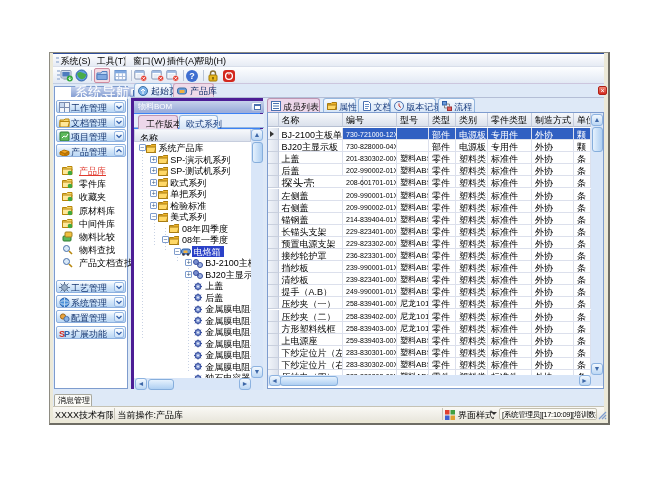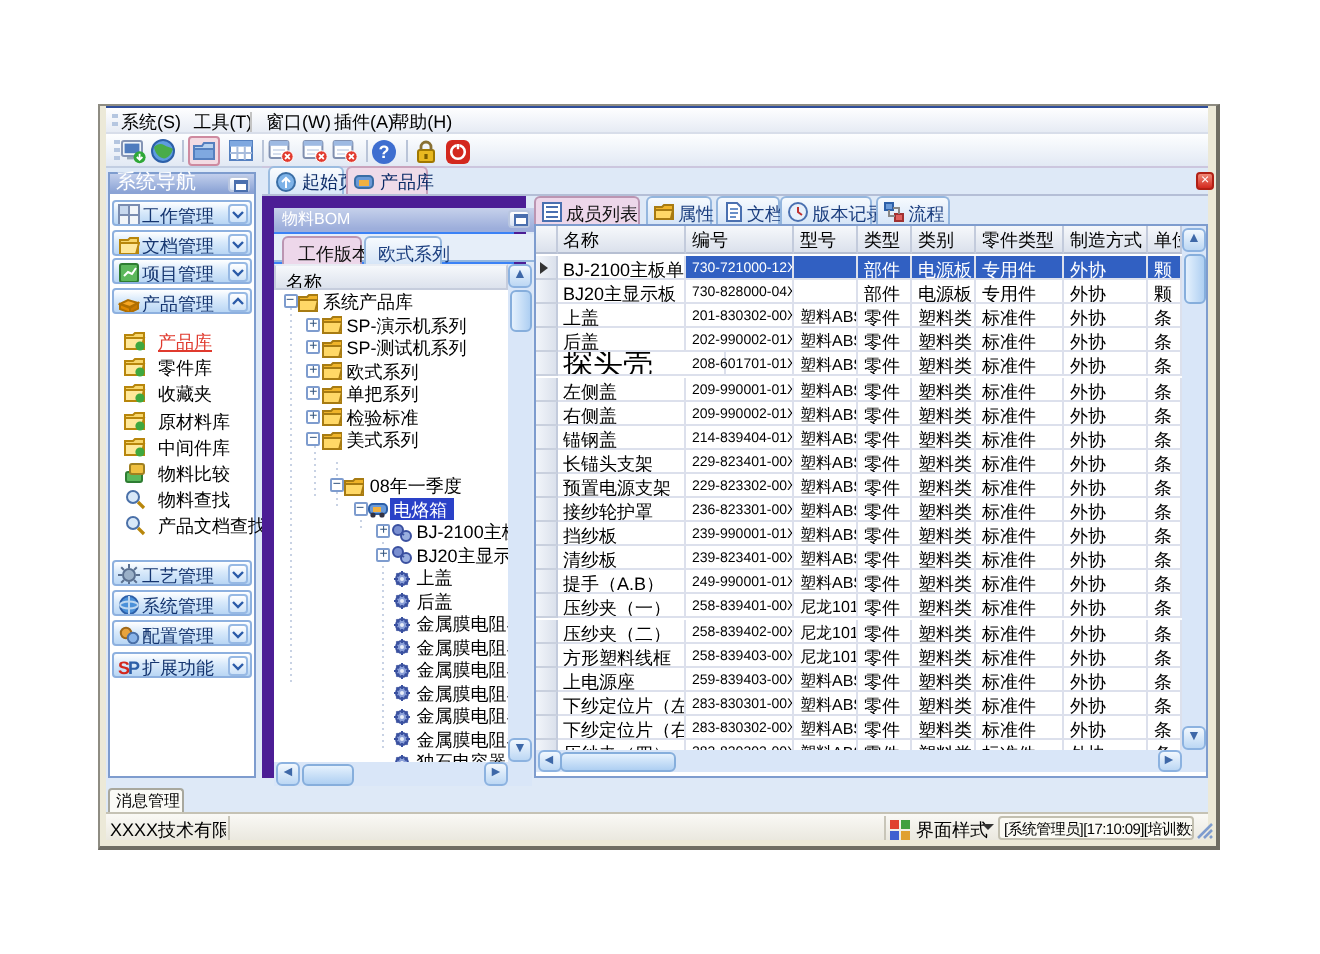--- a/index.html
+++ b/index.html
@@ -8,34 +8,34 @@
 #inner{position:absolute;left:3px;top:0;width:551px;height:367px;background:#DEE9F7}
 .abs{position:absolute}
 .menubar{left:0;top:0;width:551px;height:14px;background:linear-gradient(#FEFEFF,#E6EBF4);
  border-top:1px solid #2F4E9A;border-bottom:1px solid #D8DEEA;font-size:9px;color:#000;white-space:nowrap}
 .mi{position:absolute;top:2px;line-height:11px}
 .grip{position:absolute;width:3px;background:repeating-linear-gradient(#B5C6E0 0 2px,transparent 2px 4px)}
 .toolbar{left:0;top:14px;width:551px;height:17px;background:linear-gradient(#FDFEFF,#E2E9F4);border-bottom:1px solid #C2CEE2}
 .tsep{position:absolute;top:3px;width:1px;height:11px;background:#B9C4D8}
 .work{left:0;top:31px;width:551px;height:309px;background:#DEE9F7}
 .nav{position:absolute;left:1px;top:2px;width:74px;height:303px;background:#fff;border:1px solid #7E9CCE}
-.navhdr{position:absolute;left:0;top:0;width:72px;height:10px;background:linear-gradient(#C2CFEC,#8BA3D5 90%);
- color:#fff;font-size:10px;line-height:10px;padding-left:3px;white-space:nowrap}
+.navhdr{position:absolute;left:16px;top:0;width:72px;height:10px;background:linear-gradient(#C2CFEC,#8BA3D5 90%);
+ color:#fff;font-size:14px;line-height:10px;padding-left:3px;white-space:nowrap}
 .navbtn{position:absolute;left:1px;width:70px;height:13px;border:1px solid #8DB0DF;border-radius:2px;
  background:linear-gradient(#FFFFFF,#D9EAFB 45%,#B9D6F4);font-size:9px;color:#15356F;white-space:nowrap;overflow:hidden}
 .navbtn .t{position:absolute;left:14px;top:2px;line-height:10px}
 .drop{position:absolute;right:1px;top:1px;width:10px;height:10px;border:1px solid #97B9E4;border-radius:2px;
  background:linear-gradient(#fff,#CDE2F8);color:#2B5BA8;font-size:7px;line-height:9px;text-align:center}
 .nitm{position:absolute;left:0;width:72px;height:13px;font-size:9px;color:#000;white-space:nowrap}
 .nitm .t{position:absolute;left:24px;top:2px;line-height:10px}
 .mtab{position:absolute;font-size:9px;color:#0A2A66;white-space:nowrap;border:1px solid #9BBCE0;border-bottom:none;
  border-radius:3px 3px 0 0;background:linear-gradient(#FAFCFE,#D8E7F8)}
 .mtab .t{position:absolute;left:16px;top:2px;line-height:10px}
 .ptab{background:#EFDBE9;border-color:#C9A3BC}
-.panel{position:absolute;background:#3b82f6;border:6px solid #4c1d95}
+.panel{position:absolute;background:#3b82f6;border:3px solid #4c1d95}
 .phdr{position:absolute;left:0;top:0;height:12px;background:linear-gradient(#C6D1EB,#9DAEDB 85%);color:#fff;
  font-size:8px;line-height:12px;padding-left:4px;white-space:nowrap}
 .pbtn{position:absolute;width:11px;height:9px;border:1px solid #B9C6E0;border-radius:2px;background:linear-gradient(#FFF,#D6E2F4);
  font-size:6px;color:#4A6FAE;text-align:center;line-height:8px}
 .stab{position:absolute;font-size:9px;color:#1A3D7E;white-space:nowrap;border:1px solid #94B6DE;border-bottom:none;
  border-radius:3px 3px 0 0;background:linear-gradient(#F6FAFE,#D6E5F7);height:14px}
 .stab.sel{background:#EDD7EA;border-color:#BB95B2;color:#101010}
 .colhdr{position:absolute;background:linear-gradient(#F6F8FB,#DCE2ED);border:1px solid #C6CDDD;border-top:1px solid #E8ECF3;
  font-size:9px;color:#000;white-space:nowrap;overflow:hidden}
 .tree{position:absolute;background:#fff;overflow:hidden}
@@ -403,20 +403,27 @@
               <div class="txt" style="left:36.2px">检验标准</div>
             </div>
 <div class="trow" style="top:69.0px;width:117px">
               <div class="exp" style="left:16.2px;top:2px">−</div>
               <svg style="left:23.7px;top:0.5px" width="10" height="11" viewBox="0 0 10 11">
                 <path d="M0.5 2.5h4l1-1h4.5v8H0.5z" fill="#F0B429" stroke="#A77B12"></path>
                 <path d="M0.5 4h9.5L8.6 9.5H0.5z" fill="#FFD867" stroke="#A77B12"></path>
               </svg>
               <div class="txt" style="left:36.2px">美式系列</div>
             </div>
+<div class="trow" style="top:80.5px;width:117px">
+              <svg style="left:35.4px;top:0.5px" width="10" height="11" viewBox="0 0 10 11">
+                <path d="M0.5 2.5h4l1-1h4.5v8H0.5z" fill="#F0B429" stroke="#A77B12"></path>
+                <path d="M0.5 4h9.5L8.6 9.5H0.5z" fill="#FFD867" stroke="#A77B12"></path>
+              </svg>
+              <div class="txt" style="left:47.9px">08年四季度</div>
+            </div>
 <div class="trow" style="top:92.0px;width:107px">
               <div class="exp" style="left:27.9px;top:2px">−</div>
               <svg style="left:35.4px;top:0.5px" width="10" height="11" viewBox="0 0 10 11">
                 <path d="M0.5 2.5h4l1-1h4.5v8H0.5z" fill="#F0B429" stroke="#A77B12"></path>
                 <path d="M0.5 4h9.5L8.6 9.5H0.5z" fill="#FFD867" stroke="#A77B12"></path>
               </svg>
               <div class="txt" style="left:47.9px">08年一季度</div>
             </div>
 <div class="trow" style="top:103.5px;width:117px">
               <div class="exp" style="left:39.599999999999994px;top:2px">−</div>
@@ -700,21 +707,21 @@
                 </div>
 <div class="gcell" style="left:264px;width:42px;font-size:9px">
                   <span>外协</span>
                 </div>
 <div class="gcell" style="left:306px;width:17px;font-size:9px">
                   <span>条</span>
                 </div>
 </div>
 <div class="grow" style="top:48.4px">
 <div class="gind"></div>
-<div class="gcell" style="left:10.5px;width:84px;font-size:15px">
+<div class="gcell" style="left:10.5px;width:84px;font-size:11px">
                   <span>探头壳</span>
                 </div>
 <div class="gcell" style="left:75px;width:54px;font-size:7px">
                   <span>208-601701-01X</span>
                 </div>
 <div class="gcell" style="left:129px;width:32px;font-size:8px">
                   <span>塑料ABS</span>
                 </div>
 <div class="gcell" style="left:161px;width:27px;font-size:9px">
                   <span>零件</span>
@@ -1174,20 +1181,21 @@
 <div class="sbthumbh" style="left:12px;top:262.5px;width:58px;height:10px"></div>
 <div class="sbarr" style="left:310.5px;top:262px;height:11px;line-height:9px">►</div>
 <div class="sb" style="left:323px;top:262px;width:12px;height:11px"></div>
 </div>
 </div>
 </div>
 <div class="msgtab">消息管理</div>
 <div class="status">
 <div style="position:absolute;left:2px;top:2px;width:58px;overflow:hidden">XXXX技术有限公司</div>
 <div style="position:absolute;left:61px;top:1px;width:1px;height:12px;background:#C8C5B8"></div>
+<div style="position:absolute;left:64.5px;top:2px;width:110px;overflow:hidden">当前操作:产品库</div>
 <div style="position:absolute;left:389px;top:1px;width:1px;height:12px;background:#C8C5B8"></div>
 <svg style="left:392px;top:2.5px" width="10" height="10" viewBox="0 0 10 10">
           <rect x="0" y="0" width="4.5" height="4.5" fill="#E04030"></rect>
           <rect x="5.5" y="0" width="4.5" height="4.5" fill="#40A040"></rect>
           <rect x="0" y="5.5" width="4.5" height="4.5" fill="#4060D0"></rect>
           <rect x="5.5" y="5.5" width="4.5" height="4.5" fill="#E0A030"></rect>
         </svg>
 <div style="position:absolute;left:405px;top:2px">界面样式</div>
 <div style="position:absolute;left:438px;top:5px;width:0;height:0;border-top:3px solid #333;border-left:3px solid transparent;border-right:3px solid transparent"></div>
 <div class="spanel" style="left:446px;width:98px;background:#FBFAF4;border-color:#C2BFB0;font-size:7.5px;letter-spacing:-0.3px;padding-left:2px">[系统管理员][17:10:09][培训数据库][lucky][11000]</div>

